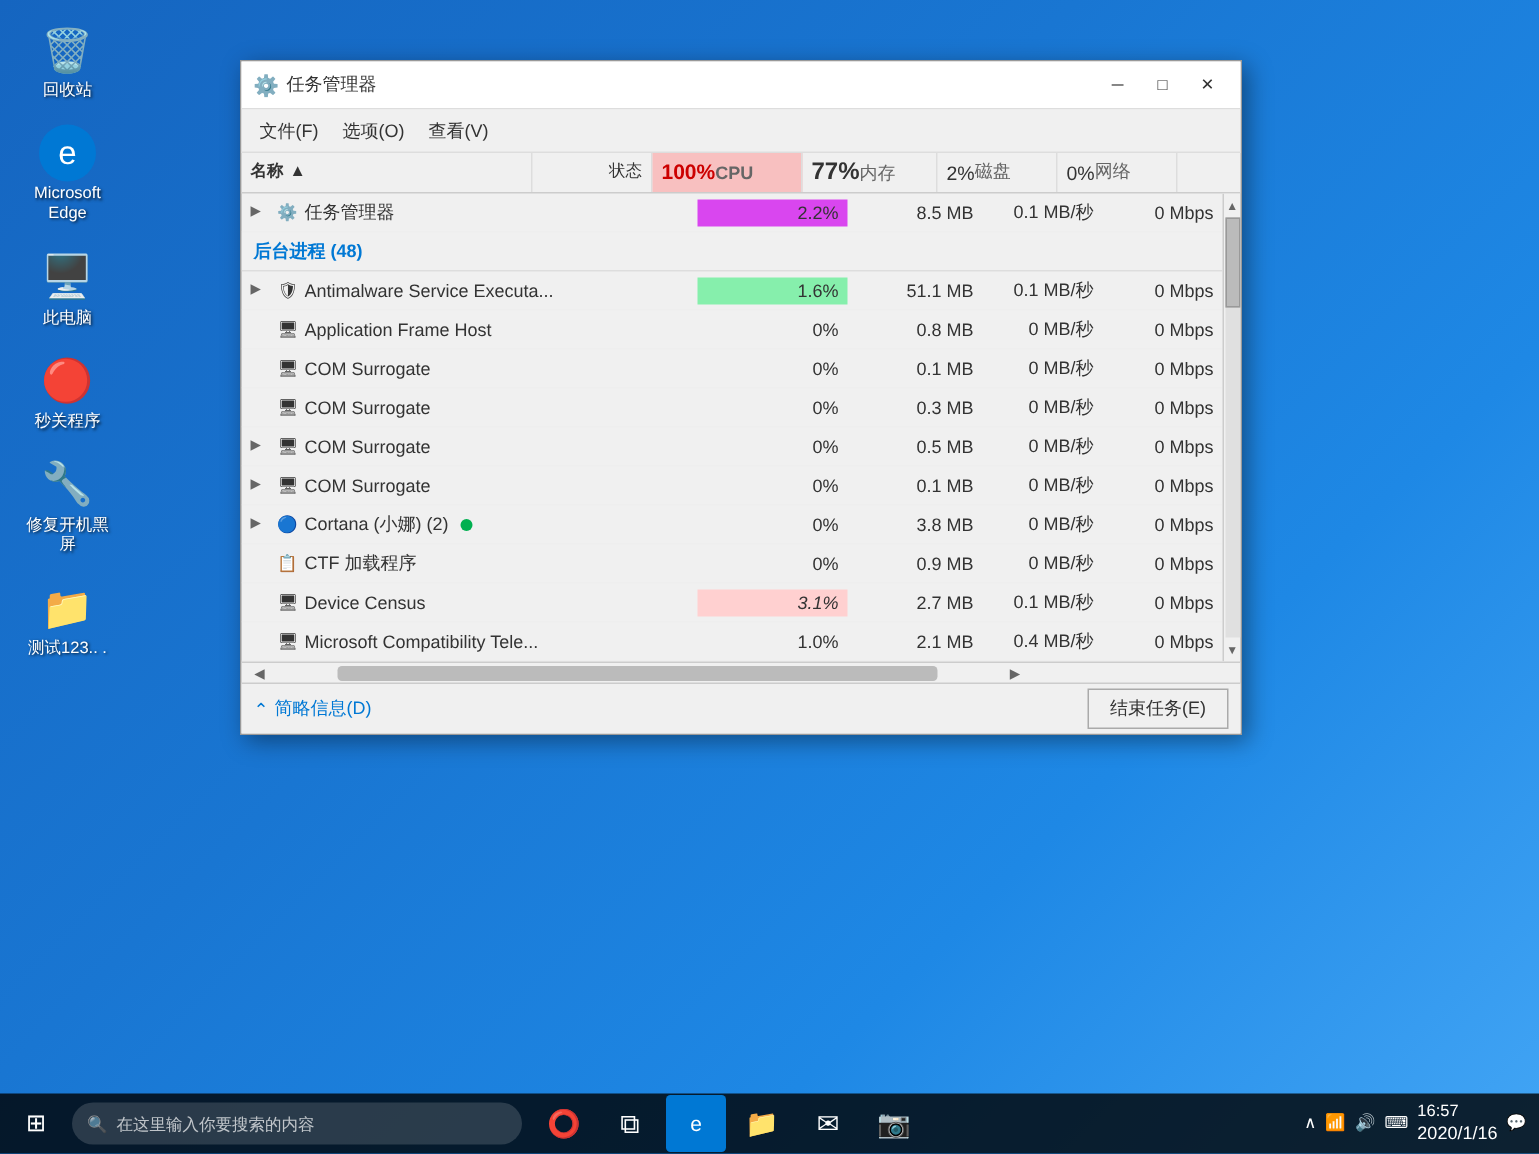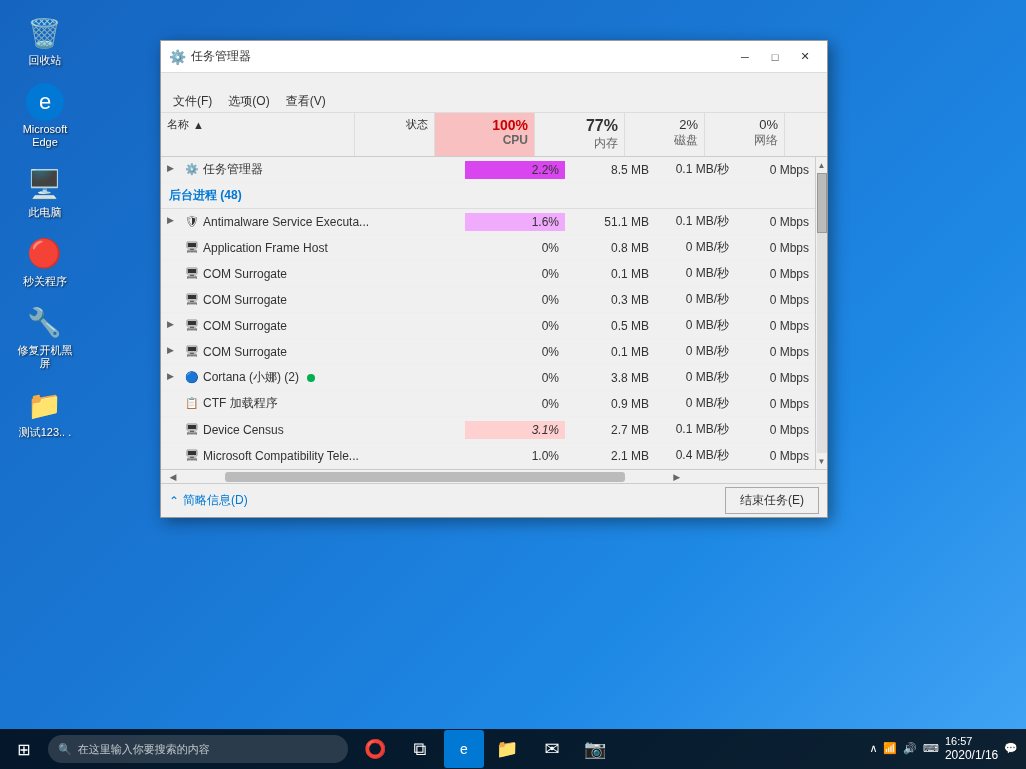--- a/index.html
+++ b/index.html
@@ -164,23 +164,23 @@
       font-size: 11px;
       cursor: pointer;
       color: #333;
       background: transparent;
       border: none;
     }
 
     
     .menubar {
       background: #f0f0f0;
-      height: 40px;
-      display: flex;
-      align-items: flex-end;
+      height: 29px;
+      display: flex;
+      align-items: center;
       padding: 0 4px;
       border-bottom: 1px solid #ddd;
       flex-shrink: 0;
     }
     .menu-item {
       padding: 2px 8px;
       font-size: 12px;
       color: #333;
       cursor: pointer;
     }
@@ -233,29 +233,30 @@
     .col-header {
       padding: 4px 6px;
       font-size: 11px;
       color: #333;
       text-align: right;
       border-right: 1px solid #ddd;
       cursor: pointer;
     }
     .col-header:first-child {
       text-align: center;
+      font-weight: bold;
     }
     .col-header.cpu-header {
       background: #f8c0c0;
       color: #333;
       font-weight: bold;
     }
     .col-header-inner {
       display: flex;
-      flex-direction: column;
+      flex-direction: row;
       align-items: flex-end;
     }
     .col-pct {
       font-size: 14px;
       font-weight: bold;
       color: #cc0000;
     }
     .col-label {
       font-size: 12px;
       color: #666;
@@ -547,21 +548,21 @@
               <div class="section-title">后台进程 (48)</div>
             </div>
             <div class="table-row">
       <div class="cell name-cell">
         <span class="expand-btn">▶</span>
         <span class="process-icon">🛡</span>
         <span class="process-name">Antimalware Service Executa...</span>
 
       </div>
       <div class="cell"></div>
-      <div class="cell" style="background:#f0abfc;">1.6%</div>
+      <div class="cell" style="background:#86efac;">1.6%</div>
       <div class="cell">51.1 MB</div>
       <div class="cell">0.1 MB/秒</div>
       <div class="cell">0 Mbps</div>
     </div>
             <div class="table-row">
       <div class="cell name-cell">
         <span class="expand-btn"></span>
         <span class="process-icon">🖥</span>
         <span class="process-name">Application Frame Host</span>
 

